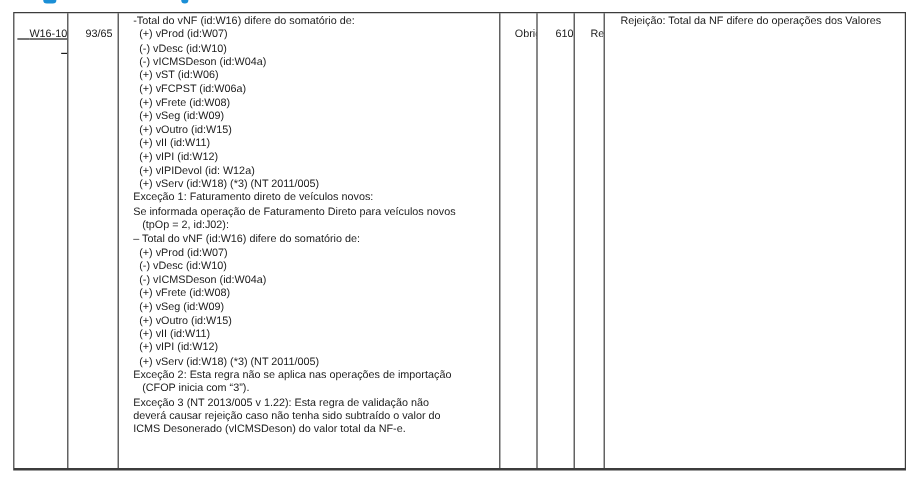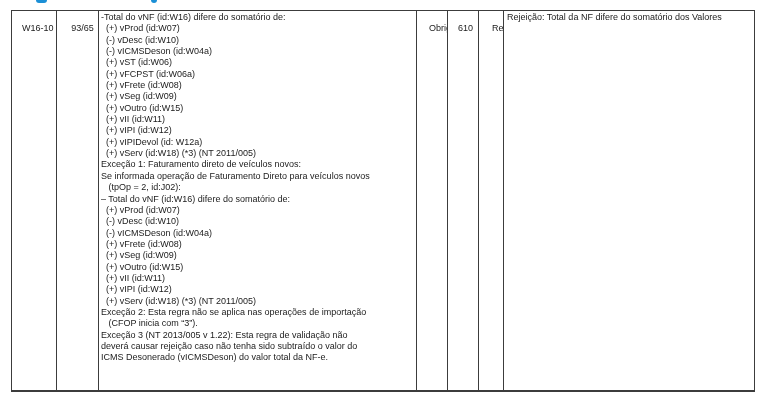--- a/index.html
+++ b/index.html
@@ -13,28 +13,28 @@
   .rules-table{
     position:absolute;left:11px;top:10px;width:742px;height:379px;
     border:1px solid #3c3c3c;border-bottom-width:2px;
     display:flex;box-sizing:content-box;background:#fff;
   }
   .cell{
     box-sizing:border-box;border-right:1px solid #3c3c3c;
     font-size:9px;line-height:11.35px;color:#1b1b1b;
     padding-top:1px;white-space:pre;overflow:hidden;
   }
-  .c-id{width:45px;text-align:left;}
+  .c-id{width:45px;text-align:right;text-decoration:underline;}
   .c-model{width:42px;text-align:center;}
   .c-desc{width:318px;padding-left:2px;}
   .c-req{width:31px;padding-left:2px;}
-  .c-code{width:31px;text-align:left;}
+  .c-code{width:31px;text-align:right;}
   .c-action{width:25px;padding-left:3px;}
   .c-rej{flex:1;border-right:none;padding-left:3px;}
-  .line{white-space:pre;}
+  .line{white-space:pre;margin-left:10px;}
 </style>
 </head>
 <body>
 
 <div class="frag f1"></div>
 <div class="frag f2"></div>
 
 <div class="rules-table">
   <div class="cell c-id">
     <span>W16-10</span>
@@ -45,14 +45,14 @@
   <div class="cell c-desc"><div class="line">-Total do vNF (id:W16) difere do somatório de:</div><div class="line">  (+) vProd (id:W07)</div><div class="line">  (-) vDesc (id:W10)</div><div class="line">  (-) vICMSDeson (id:W04a)</div><div class="line">  (+) vST (id:W06)</div><div class="line">  (+) vFCPST (id:W06a)</div><div class="line">  (+) vFrete (id:W08)</div><div class="line">  (+) vSeg (id:W09)</div><div class="line">  (+) vOutro (id:W15)</div><div class="line">  (+) vII (id:W11)</div><div class="line">  (+) vIPI (id:W12)</div><div class="line">  (+) vIPIDevol (id: W12a)</div><div class="line">  (+) vServ (id:W18) (*3) (NT 2011/005)</div><div class="line">Exceção 1: Faturamento direto de veículos novos:</div><div class="line">Se informada operação de Faturamento Direto para veículos novos</div><div class="line">   (tpOp = 2, id:J02):</div><div class="line">– Total do vNF (id:W16) difere do somatório de:</div><div class="line">  (+) vProd (id:W07)</div><div class="line">  (-) vDesc (id:W10)</div><div class="line">  (-) vICMSDeson (id:W04a)</div><div class="line">  (+) vFrete (id:W08)</div><div class="line">  (+) vSeg (id:W09)</div><div class="line">  (+) vOutro (id:W15)</div><div class="line">  (+) vII (id:W11)</div><div class="line">  (+) vIPI (id:W12)</div><div class="line">  (+) vServ (id:W18) (*3) (NT 2011/005)</div><div class="line">Exceção 2: Esta regra não se aplica nas operações de importação</div><div class="line">   (CFOP inicia com “3”).</div><div class="line">Exceção 3 (NT 2013/005 v 1.22): Esta regra de validação não</div><div class="line">deverá causar rejeição caso não tenha sido subtraído o valor do</div><div class="line">ICMS Desonerado (vICMSDeson) do valor total da NF-e.</div></div>
   <div class="cell c-req">
     <span>Obrig.</span>
   </div>
   <div class="cell c-code">
     <span>610</span>
   </div>
   <div class="cell c-action">
     <span>Rej.</span>
   </div>
-  <div class="cell c-rej"><div class="line">Rejeição: Total da NF difere do somatório dos Valores</div></div>
+  <div class="cell c-rej"><div class="line">Rejeição: Total da NF difere do operações dos Valores</div></div>
 </div>
 
 </body></html>

